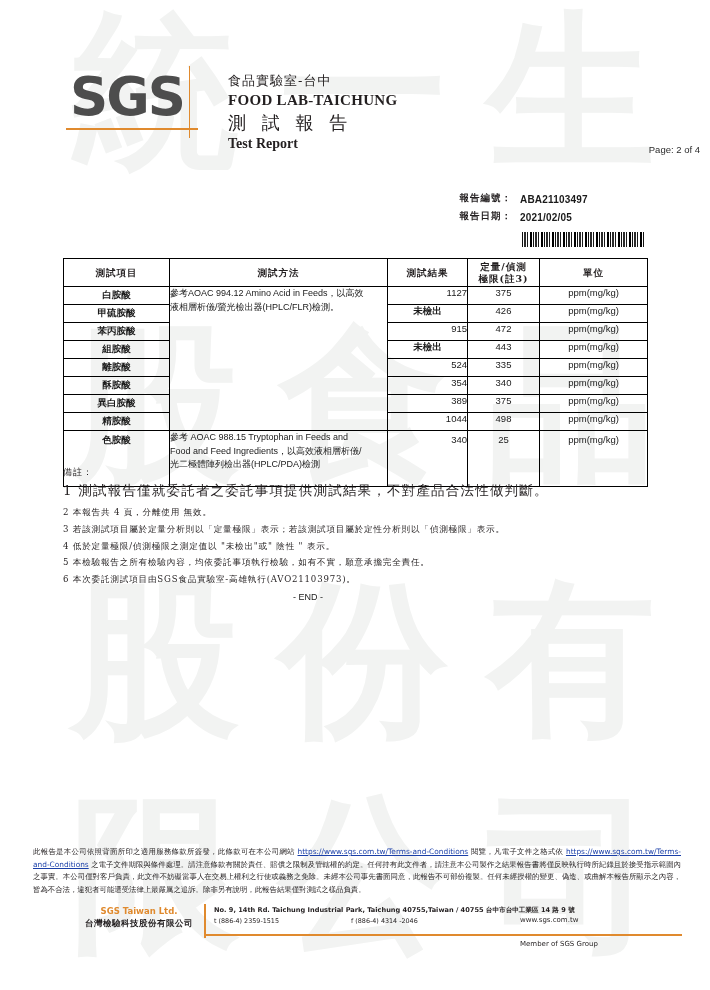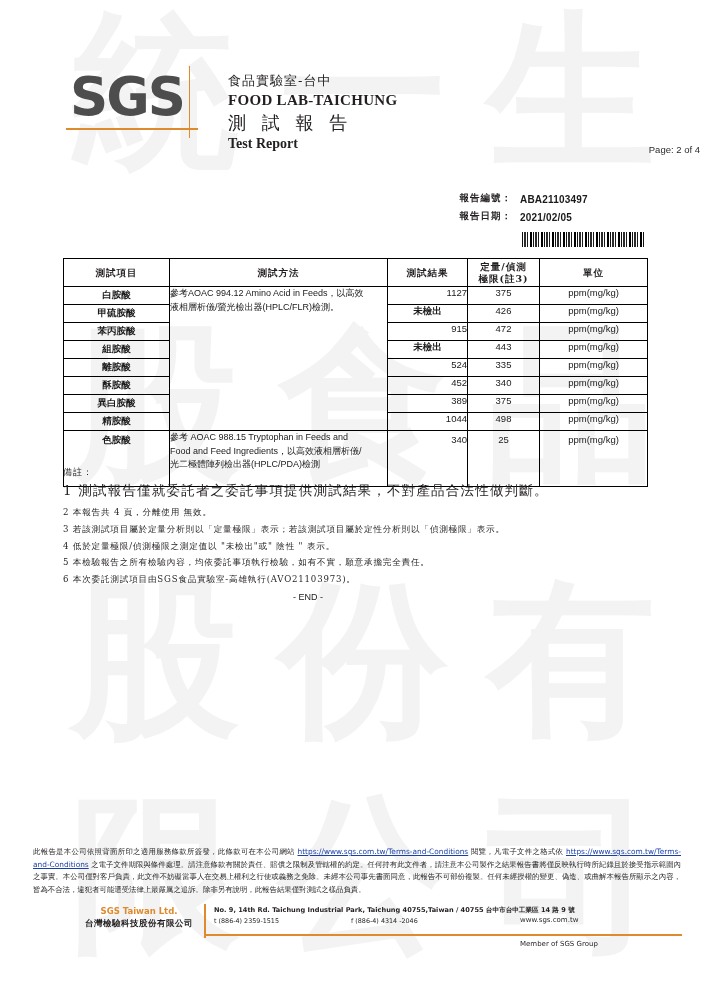--- a/index.html
+++ b/index.html
@@ -463,21 +463,21 @@
           <td class="cell-unit">ppm(mg/kg)</td>
         </tr>
         <tr>
           <td class="cell-item">離胺酸</td>
           <td class="cell-result">524</td>
           <td class="cell-limit">335</td>
           <td class="cell-unit">ppm(mg/kg)</td>
         </tr>
         <tr>
           <td class="cell-item">酥胺酸</td>
-          <td class="cell-result">452</td>
+          <td class="cell-result">354</td>
           <td class="cell-limit">340</td>
           <td class="cell-unit">ppm(mg/kg)</td>
         </tr>
         <tr>
           <td class="cell-item">異白胺酸</td>
           <td class="cell-result">389</td>
           <td class="cell-limit">375</td>
           <td class="cell-unit">ppm(mg/kg)</td>
         </tr>
         <tr>

